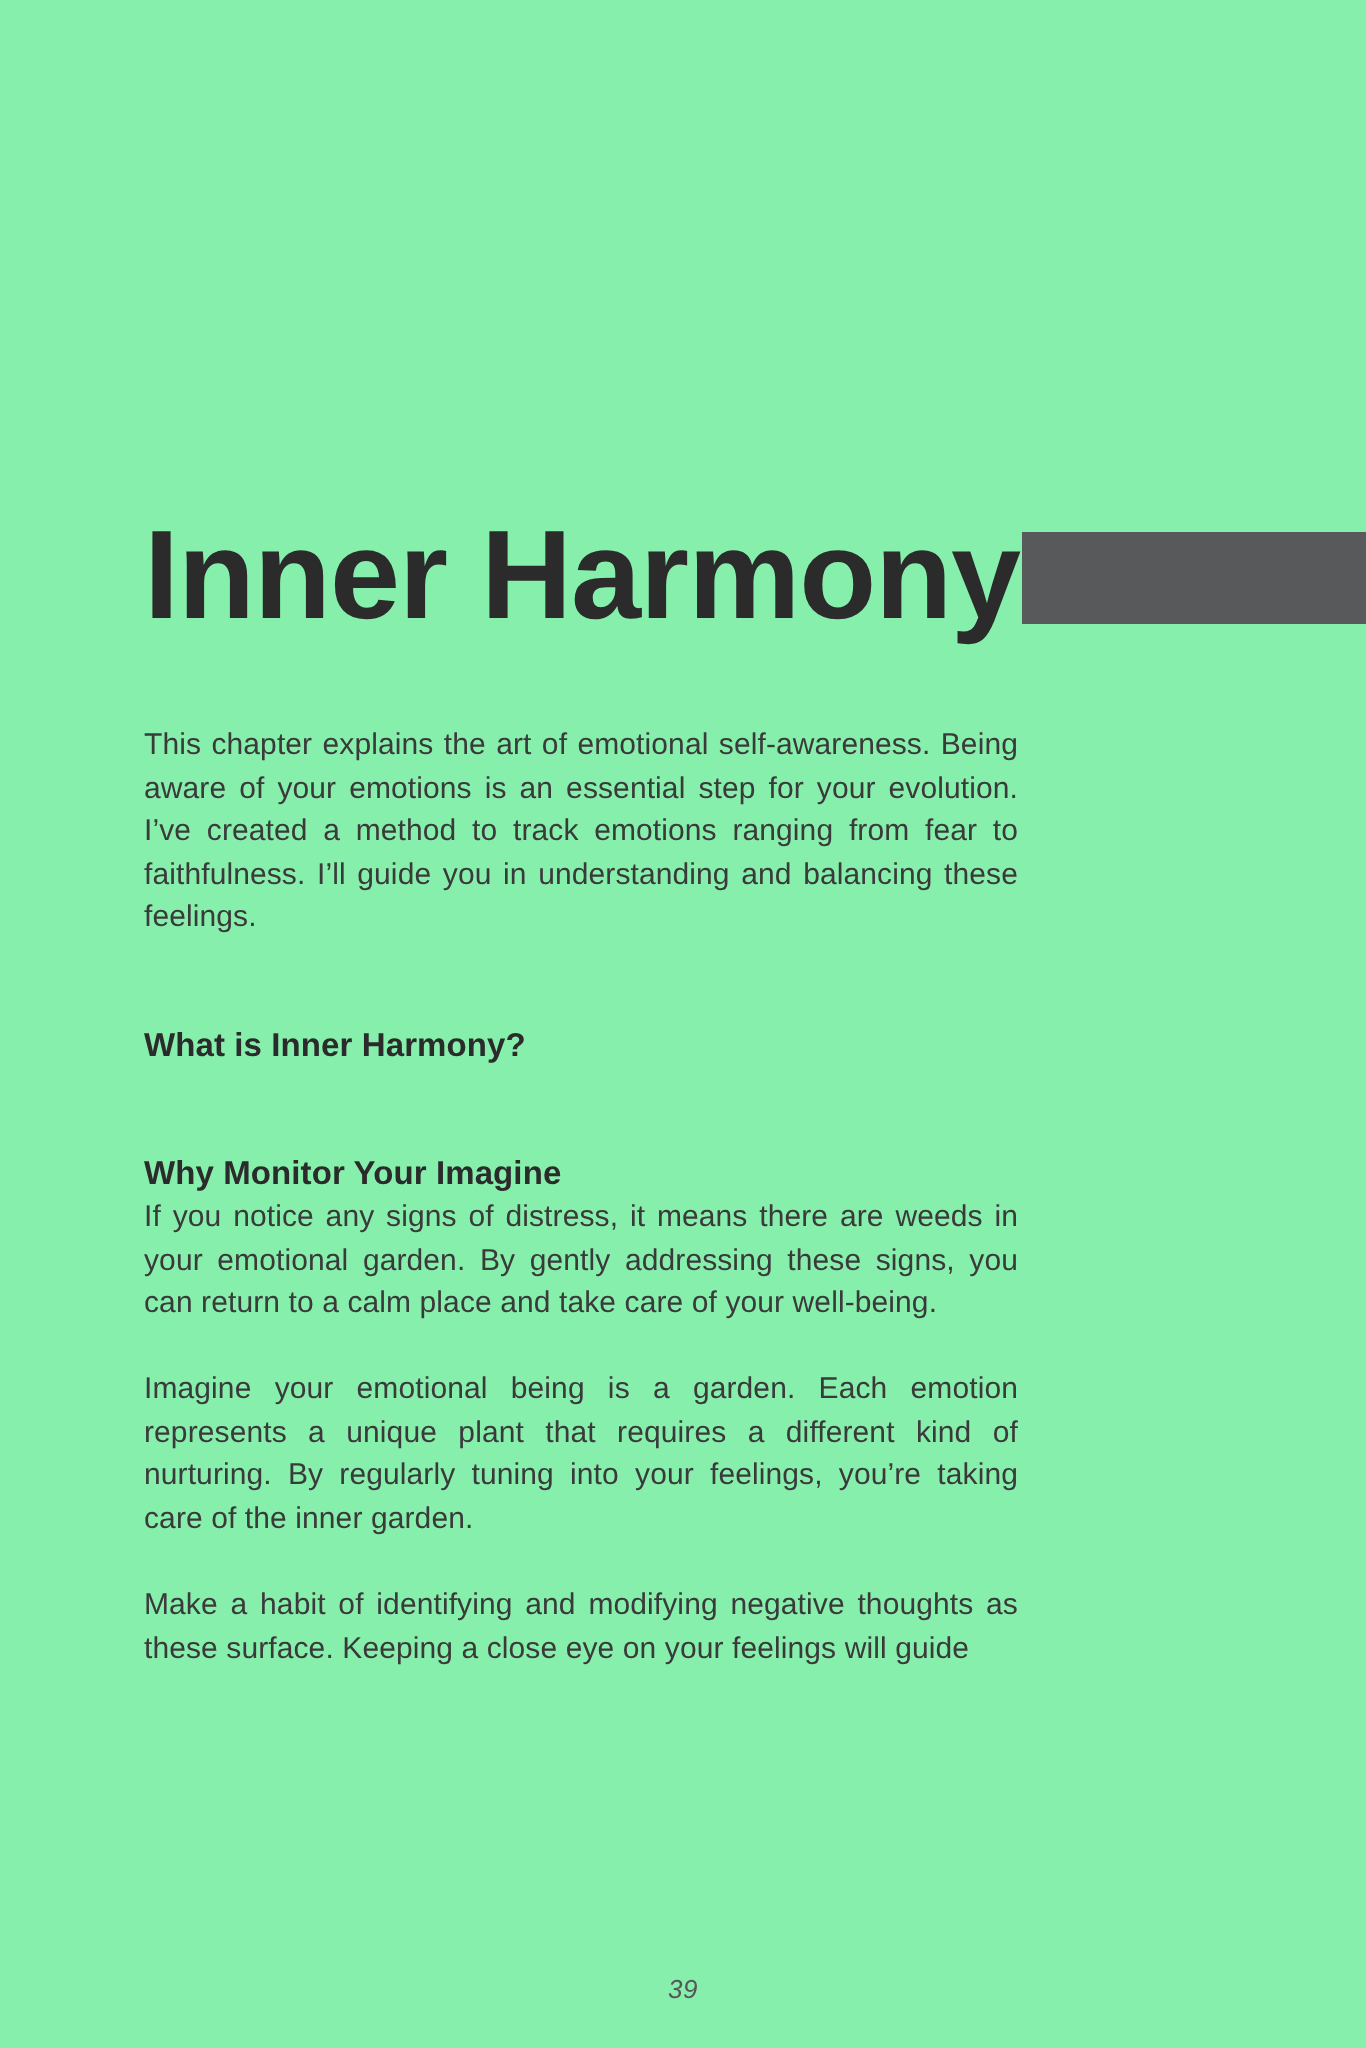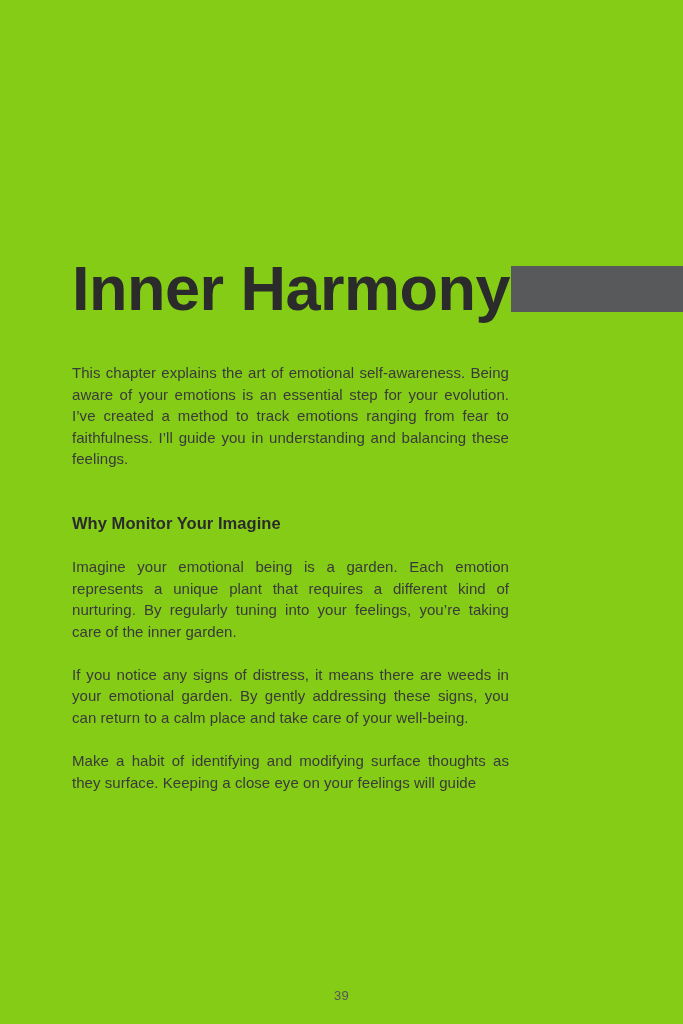--- a/index.html
+++ b/index.html
@@ -5,21 +5,21 @@
   html, body {
     margin: 0;
     padding: 0;
     background: #ffffff;
   }
 
   .page {
     position: relative;
     width: 683px;
     height: 1024px;
-    background: #84cc16;
+    background: #86efac;
     overflow: hidden;
     font-family: "Liberation Sans", sans-serif;
     -webkit-font-smoothing: antialiased;
   }
 
   
   .title-block {
     position: absolute;
     left: 0;
     top: 252px;
@@ -88,20 +88,21 @@
     margin-top: 22px;
   }
 
   
   .page-footer {
     position: absolute;
     left: 0;
     bottom: 20px;
     width: 683px;
     text-align: center;
+    font-style: italic;
   }
 
   .page-number {
     font-size: 13px;
     color: #57575a;
     letter-spacing: 0.3px;
   }
 </style>
 </head>
 <body>
@@ -110,29 +111,30 @@
 
   <div class="title-block">
     <h1 class="chapter-title">Inner Harmony</h1>
     <div class="title-accent-bar"></div>
   </div>
 
   <div class="content">
 
     <p class="body-paragraph">This chapter explains the art of emotional self-awareness. Being aware of your emotions is an essential step for your evolution. I’ve created a method to track emotions ranging from fear to faithfulness. I’ll guide you in understanding and balancing these feelings.</p>
 
+    <h2 class="section-heading gap-before-heading">What is Inner Harmony?</h2>
 
 
     <h2 class="section-heading gap-before-heading">Why Monitor Your Imagine</h2>
 
+    <p class="body-paragraph">If you notice any signs of distress, it means there are weeds in your emotional garden. By gently addressing these signs, you can return to a calm place and take care of your well-being.</p>
+
     <p class="body-paragraph gap-after-heading">Imagine your emotional being is a garden. Each emotion represents a unique plant that requires a different kind of nurturing. By regularly tuning into your feelings, you’re taking care of the inner garden.</p>
 
-    <p class="body-paragraph">If you notice any signs of distress, it means there are weeds in your emotional garden. By gently addressing these signs, you can return to a calm place and take care of your well-being.</p>
-
-    <p class="body-paragraph">Make a habit of identifying and modifying surface thoughts as they surface. Keeping a close eye on your feelings will guide</p>
+    <p class="body-paragraph">Make a habit of identifying and modifying negative thoughts as these surface. Keeping a close eye on your feelings will guide</p>
 
   </div>
 
   <div class="page-footer">
     <span class="page-number">39</span>
   </div>
 
 </div>
 
 </body></html>

